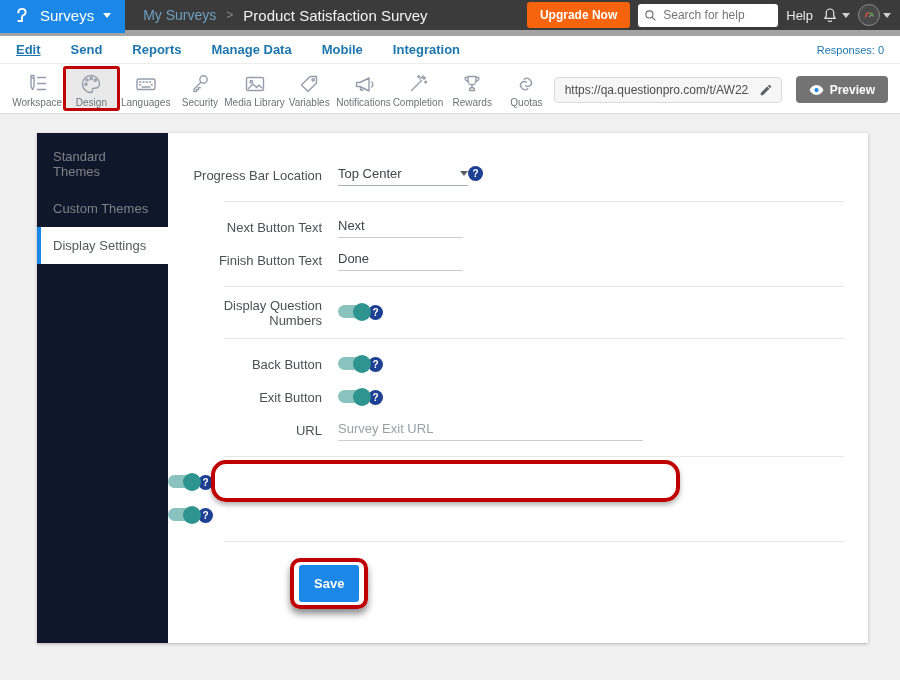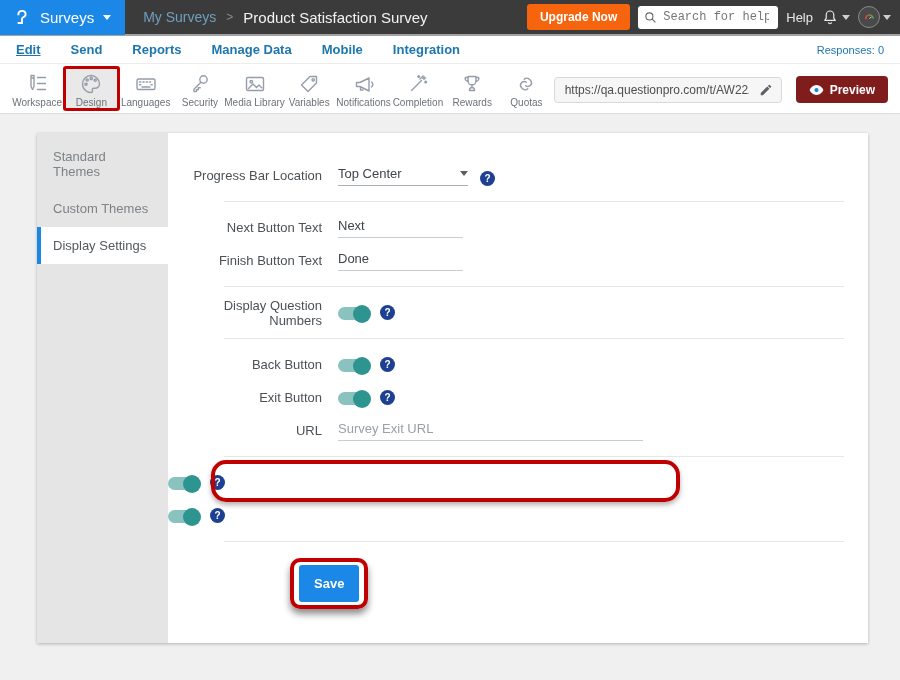--- a/index.html
+++ b/index.html
@@ -5,34 +5,34 @@
   * { box-sizing: border-box; }
   html,body { margin:0; padding:0; }
   body {
     width:900px; height:680px; overflow:hidden;
     background:#f0f0f1;
     font-family:"Liberation Sans", sans-serif;
     -webkit-font-smoothing:antialiased;
   }
 
   
-  .topbar { height:36px; background:#3b3b3b; display:flex; align-items:center; border-bottom:2px solid #a3a3a3; }
+  .topbar { height:36px; background:#3b3b3b; display:flex; align-items:center; border-bottom:6px solid #a3a3a3; }
   .logo-area { background:#1b87e6; height:36px; display:flex; align-items:center; padding:0 14px 0 12px; gap:9px; cursor:pointer; }
   .logo-area svg { display:block; }
   .product-label { color:#fff; font-size:15px; }
   .caret { width:0; height:0; border-left:4px solid transparent; border-right:4px solid transparent; border-top:5px solid #fff; display:inline-block; }
   .caret.dark { border-top-color:#cfcfcf; }
   .breadcrumb { display:flex; align-items:center; gap:10px; margin-left:18px; }
   .bc-parent { color:#6f9fc0; font-size:14px; cursor:pointer; }
   .bc-sep { color:#8a8a8a; font-size:12px; }
   .bc-title { color:#f2f2f2; font-size:15px; }
   .topbar-right { margin-left:auto; display:flex; align-items:center; gap:8px; padding-right:9px; }
   .upgrade-btn { background:#f6640e; color:#fff; border:none; font-size:12px; font-weight:bold; padding:6px 13px; border-radius:3px; cursor:pointer; font-family:inherit; }
   .searchbox { background:#fff; border-radius:3px; height:23px; width:140px; display:flex; align-items:center; padding:0 6px; gap:4px; }
-  .searchbox input { border:none; outline:none; font-size:12px; width:110px; font-family:Liberation Mono, monospace; color:#ec4899; }
+  .searchbox input { border:none; outline:none; font-size:12px; width:110px; font-family:Liberation Sans, sans-serif; color:#ec4899; }
   .searchbox input::placeholder { color:#767676; }
   .help-label { color:#e8e8e8; font-size:13px; cursor:pointer; }
   .bell-wrap, .avatar-wrap { display:flex; align-items:center; gap:3px; cursor:pointer; }
   .avatar { width:22px; height:22px; border-radius:50%; background:#494949; border:1px solid #8a8a8a; display:flex; align-items:center; justify-content:center; }
 
   
   .menubar { height:28px; background:#fff; display:flex; align-items:center; padding:0 16px; border-bottom:1px solid #ededed; }
   .menu-item { color:#1d76ad; font-size:13px; font-weight:bold; margin-right:30px; cursor:pointer; text-decoration:none; }
   .menu-item.active { text-decoration:underline; }
   .responses { margin-left:auto; color:#1d76ad; font-size:11px; }
@@ -41,33 +41,33 @@
   .toolbar { background:#fff; display:flex; align-items:flex-start; padding:5px 12px 3px 10px; border-bottom:1px solid #dcdcdc; }
   .tool { width:55px; display:flex; flex-direction:column; align-items:center; gap:1px; padding:3px 0 2px; cursor:pointer; position:relative; }
   .tool svg { stroke:#959daa; fill:none; stroke-width:1.4; stroke-linecap:round; stroke-linejoin:round; }
   .tool .tool-label { font-size:10px; color:#6d7278; white-space:nowrap; }
   .tool.selected { background:#e9e9e9; }
   .annotation-box { position:absolute; border:3px solid #c00000; border-radius:3px; pointer-events:none; }
   .design-anno { inset:-3px -1px -1px -1px; }
   .toolbar-right { margin-left:auto; display:flex; align-items:center; gap:14px; margin-top:7px; }
   .url-field { background:#f6f6f6; border:1px solid #d9d9d9; border-radius:4px; height:26px; display:flex; align-items:center; padding:0 8px; gap:8px; }
   .url-field input { border:none; background:transparent; outline:none; font-size:12px; color:#4e4e4e; width:188px; font-family:inherit; }
-  .preview-btn { background:#7f1d1d; border:none; color:#fff; font-size:12px; font-weight:bold; height:27px; padding:0 13px; border-radius:4px; display:flex; align-items:center; gap:6px; cursor:pointer; font-family:inherit; }
+  .preview-btn { background:#737373; border:none; color:#fff; font-size:12px; font-weight:bold; height:27px; padding:0 13px; border-radius:4px; display:flex; align-items:center; gap:6px; cursor:pointer; font-family:inherit; }
 
   
   .page { padding:19px 32px 0 37px; }
   .card { background:#fff; height:510px; display:flex; box-shadow:0 1px 3px rgba(0,0,0,0.25); }
-  .sidebar { width:131px; background:#e5e5e5; padding-top:5px; flex-shrink:0; }
+  .sidebar { width:131px; background:#0f172a; padding-top:5px; flex-shrink:0; }
   .side-item { padding:11px 14px 11px 16px; font-size:13px; color:#7d8287; cursor:pointer; }
   .side-item.active { background:#fff; border-left:4px solid #1b87e6; padding-left:12px; color:#55595d; }
 
   .main { flex:1; padding-top:26px; position:relative; }
   .row { display:flex; align-items:center; min-height:33px; }
   .lbl { width:170px; text-align:right; padding-right:16px; font-size:13px; color:#4c5156; flex-shrink:0; }
-  .ctl { display:flex; align-items:flex-end; gap:12px; }
+  .ctl { display:flex; align-items:flex-start; }
   .divider { height:1px; background:#e7e7e7; margin:9px 24px 9px 56px; }
 
   .select-ctl { width:130px; border-bottom:1px solid #a9aeb3; display:flex; justify-content:space-between; align-items:center; padding-bottom:4px; cursor:pointer; }
   .select-ctl .sel-val { font-size:13px; color:#3f444a; }
   .select-ctl .caret2 { width:0; height:0; border-left:4px solid transparent; border-right:4px solid transparent; border-top:5px solid #5a5f64; }
   .line-input { border:none; border-bottom:1px solid #c9cdd1; outline:none; font-size:13px; color:#3f444a; width:125px; padding:0 0 4px 0; font-family:inherit; background:transparent; }
   .line-input.wide { width:305px; }
   .line-input::placeholder { color:#9aa0a5; }
 
   .toggle { display:inline-block; width:30px; height:13px; border-radius:7px; background:#8ac2bf; position:relative; cursor:pointer; flex-shrink:0; }

